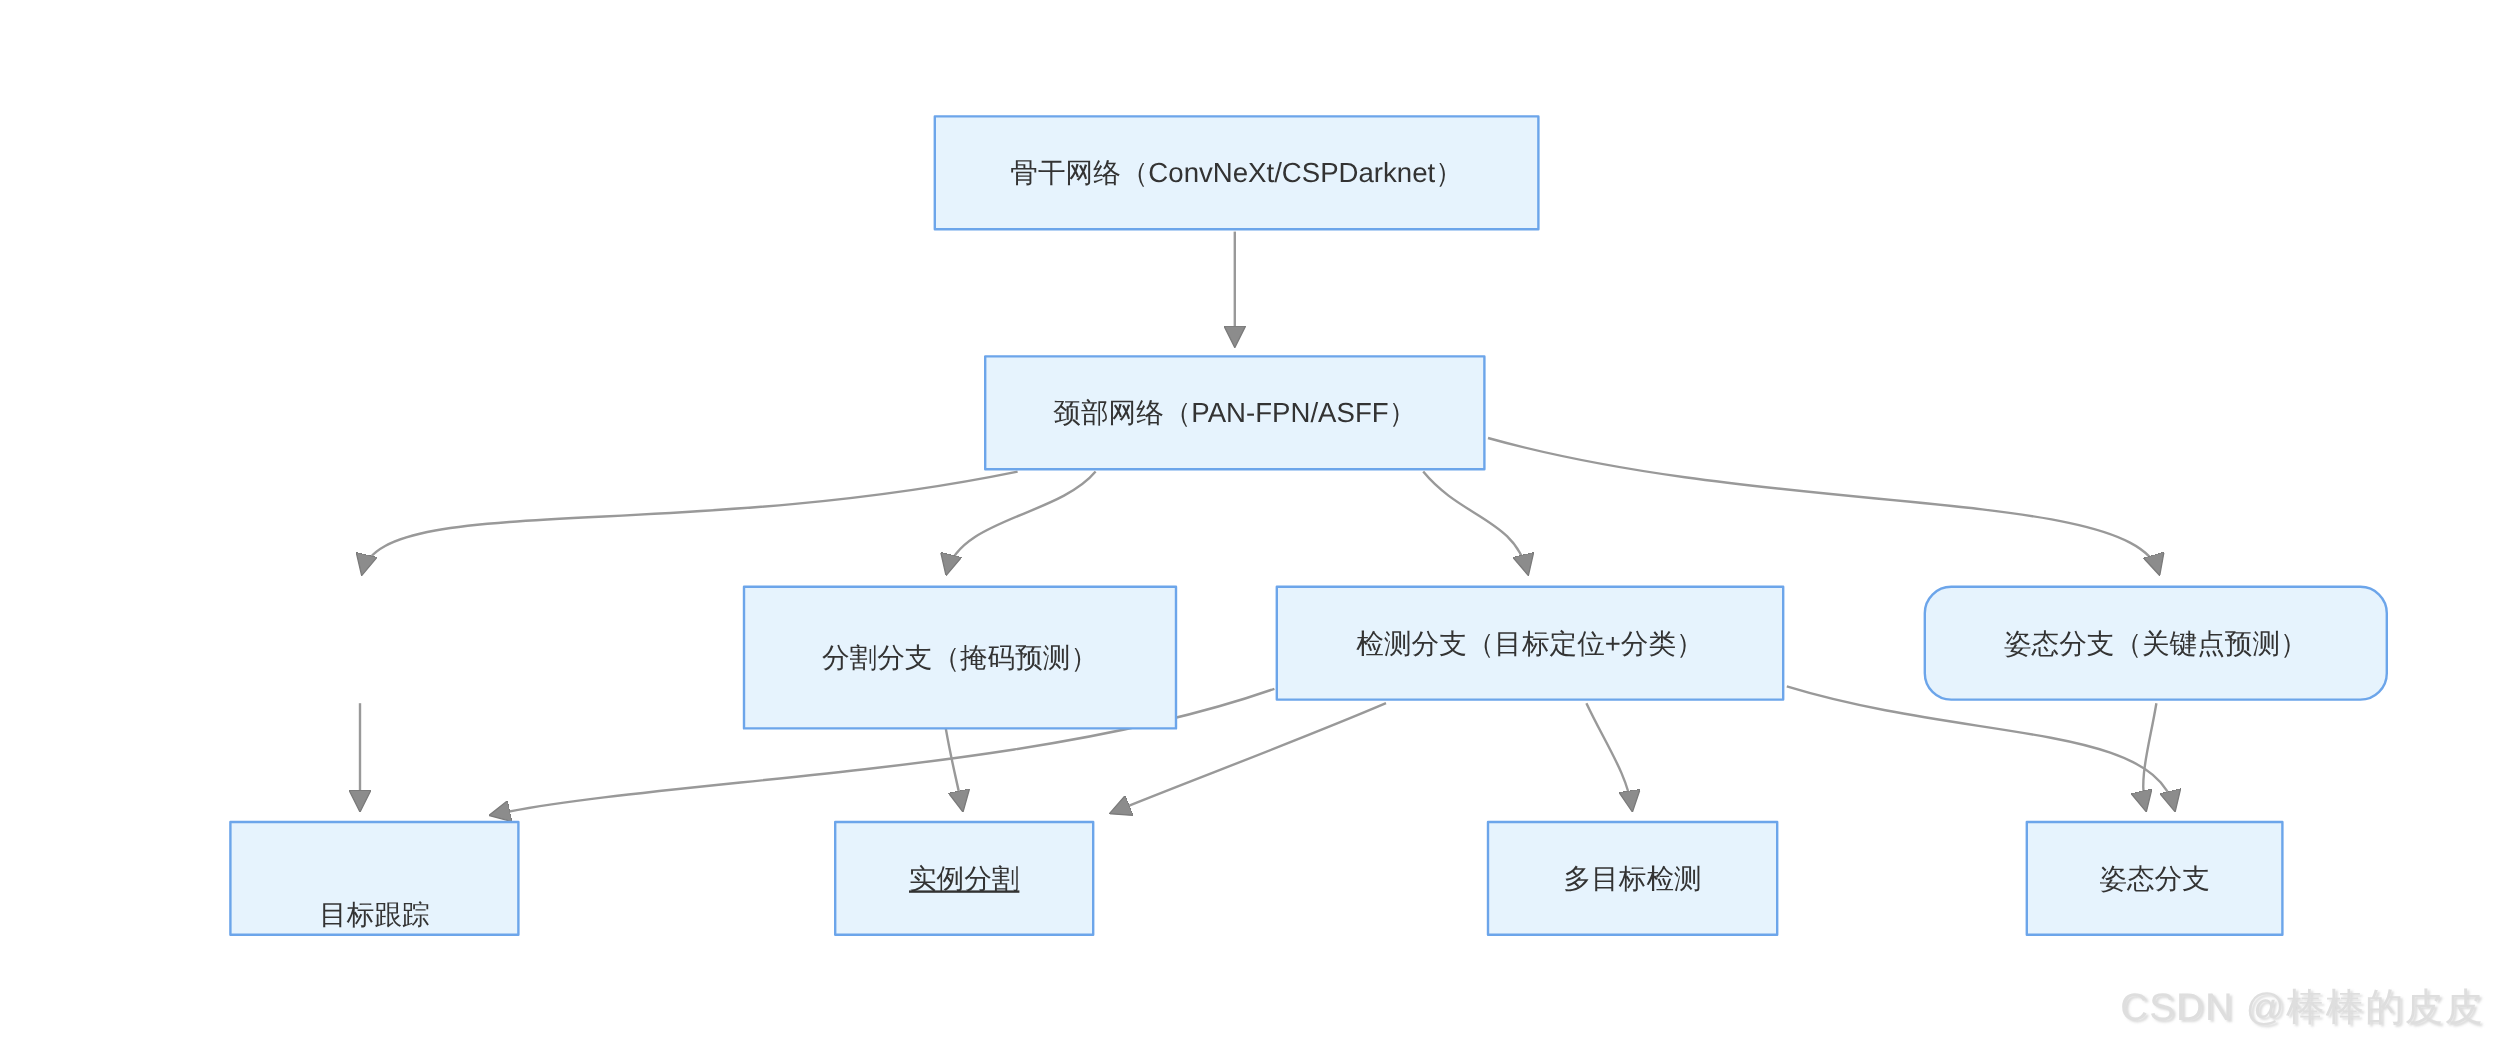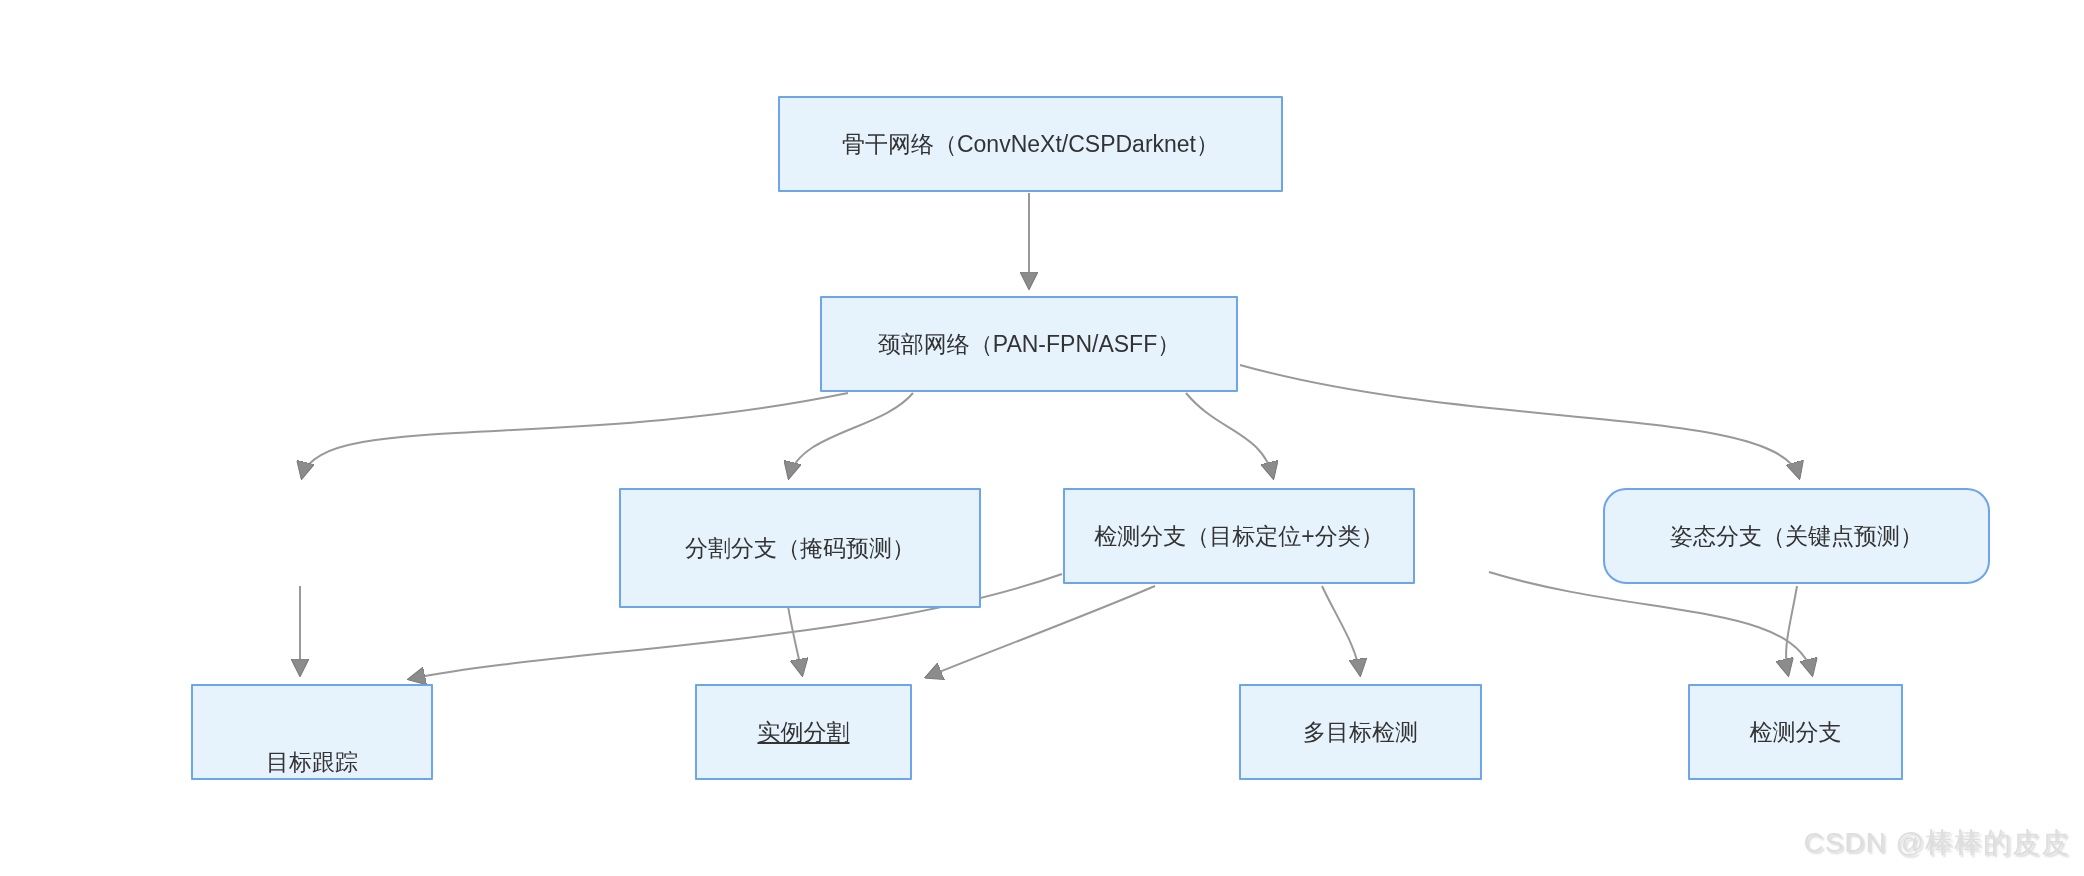--- a/index.html
+++ b/index.html
@@ -16,21 +16,21 @@
     display: flex; align-items: center; justify-content: center;
     color: var(--text-color, #333333);
     font-size: 23px;
     white-space: nowrap;
     text-align: center;
   }
   .edge-path { fill: none; stroke: var(--edge-color, #999999); stroke-width: 2px; }
   #watermark {
     position: absolute;
     right: 14px; bottom: 14px;
-    font-size: 28px;
+    font-size: 32px;
     color: #dedede;
     letter-spacing: 1px;
     text-shadow: 2px 2px 2px rgba(170,170,170,0.45), -1px -1px 1px #ffffff;
     user-select: none;
   }
 </style>
 </head>
 <body>
 
 <div id="stage">
@@ -62,38 +62,38 @@
 
   <div class="node" style="left:820px;  top:296px; width:418px; height:96px;">
     <span>颈部网络（PAN-FPN/ASFF）</span>
   </div>
 
 
   <div class="node" style="left:603px;  top:488px; width:362px; height:120px;margin-left:16px;">
     <span>分割分支（掩码预测）</span>
   </div>
 
-  <div class="node" style="left:1063px; top:488px; width:352px; height:96px;">
+  <div class="node" style="left:1063px; top:488px; width:424px; height:96px;">
     <span>检测分支（目标定位+分类）</span>
   </div>
 
   <div class="node" style="left:1603px; top:488px; width:387px; height:96px;border-radius:23px;">
     <span>姿态分支（关键点预测）</span>
   </div>
 
   <div class="node" style="left:191px;  top:684px; width:242px; height:96px;align-items:flex-end;">
     <span>目标跟踪</span>
   </div>
 
   <div class="node" style="left:695px;  top:684px; width:217px; height:96px;text-decoration:underline;">
     <span>实例分割</span>
   </div>
 
   <div class="node" style="left:1239px; top:684px; width:243px; height:96px;font-family:Liberation Serif, serif;">
     <span>多目标检测</span>
   </div>
 
   <div class="node" style="left:1688px; top:684px; width:215px; height:96px;">
-    <span>检测分支</span>
+    <span>姿态分支</span>
   </div>
 
   <div id="watermark" style="color: rgb(222, 222, 222);">CSDN @棒棒的皮皮</div>
 </div>
 
 </body></html>

